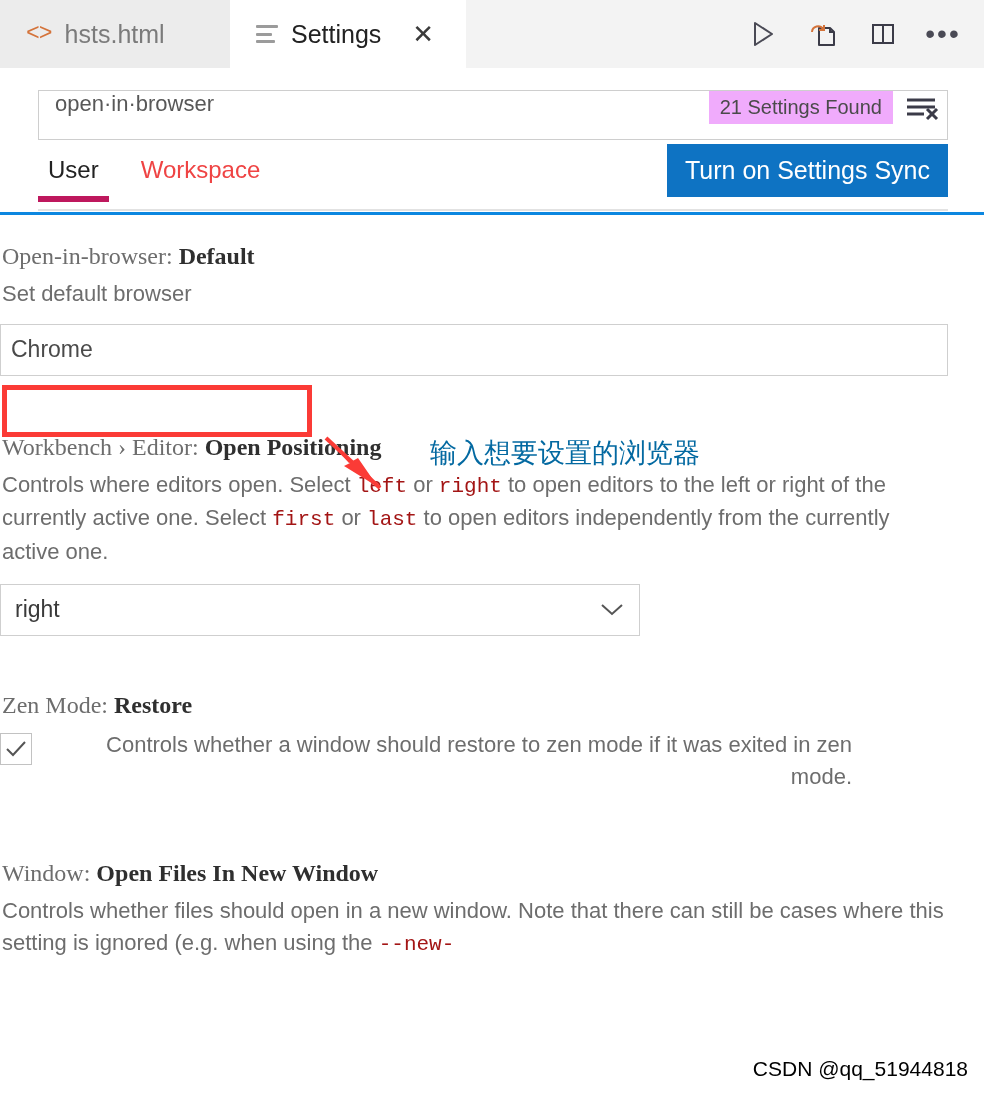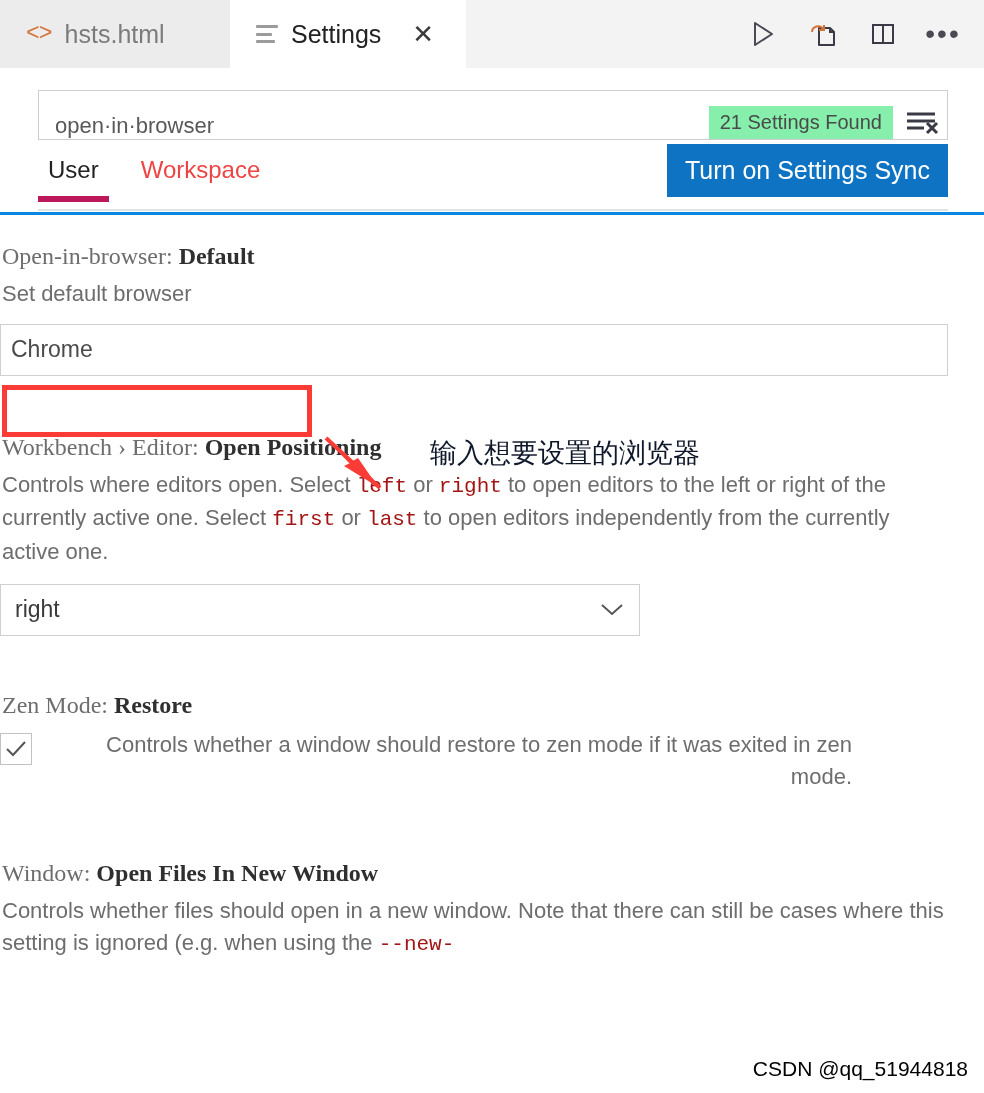--- a/index.html
+++ b/index.html
@@ -101,36 +101,36 @@
 
   
   .search-row {
     padding: 22px 36px 0 38px;
   }
   .search-box {
     height: 50px;
     border: 1px solid #cecece;
     background: #ffffff;
     display: flex;
-    align-items: flex-end;
+    align-items: flex-start;
     padding: 0 6px 0 12px;
     box-sizing: border-box;
   }
   .search-input {
     flex: 1 1 auto;
     border: none;
     outline: none;
     font-family: "Liberation Sans", sans-serif;
     font-size: 22px;
     color: #585858;
     background: transparent;
     padding: 0 4px;
   }
   .count-badge {
-    background: #86efac;
+    background: #f0abfc;
     color: #4a4a4a;
     font-size: 20px;
     padding: 5px 11px;
     white-space: nowrap;
     flex: none;
   }
   .clear-filter {
     width: 38px;
     height: 34px;
     margin-left: 10px;
@@ -277,21 +277,21 @@
     width: 310px;
     height: 52px;
     border: 5px solid #fb3b36;
     box-sizing: border-box;
     pointer-events: none;
   }
   .ann-text {
     position: absolute;
     left: 430px;
     top: 435px;
-    color: #0f172a;
+    color: #0369a1;
     font-size: 27px;
     font-family: "Liberation Sans", sans-serif;
     white-space: nowrap;
     text-align: center;
   }
   .ann-arrow {
     position: absolute;
     left: 318px;
     top: 432px;
     pointer-events: none;

